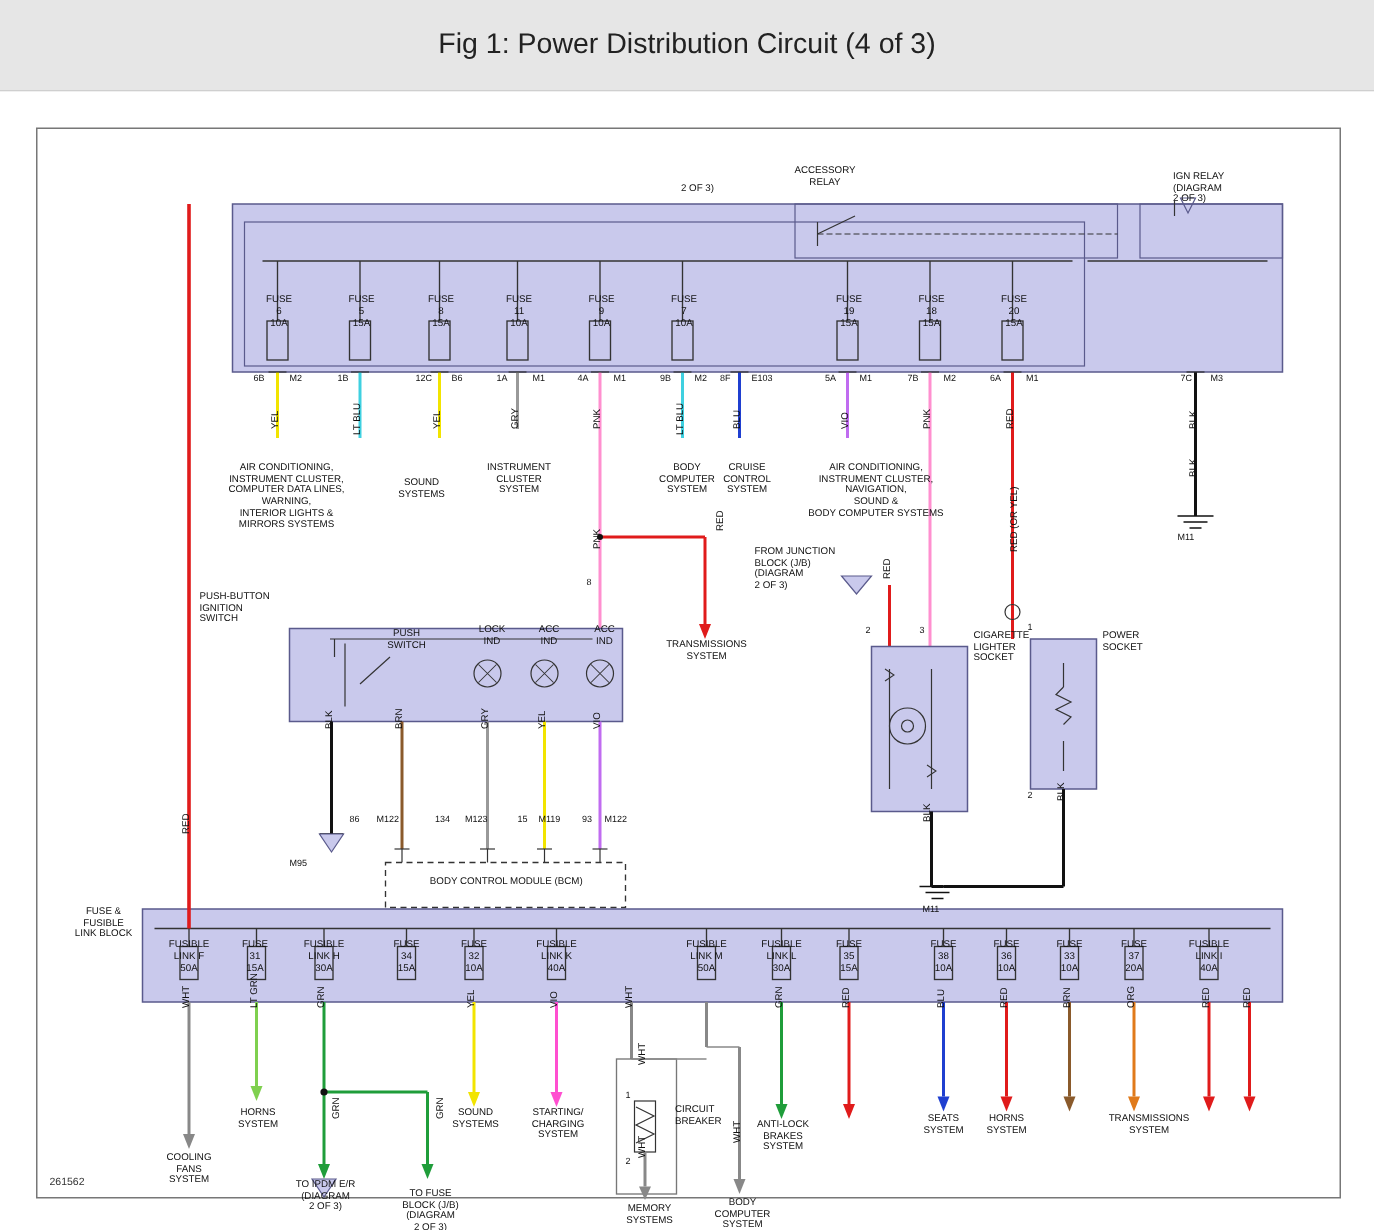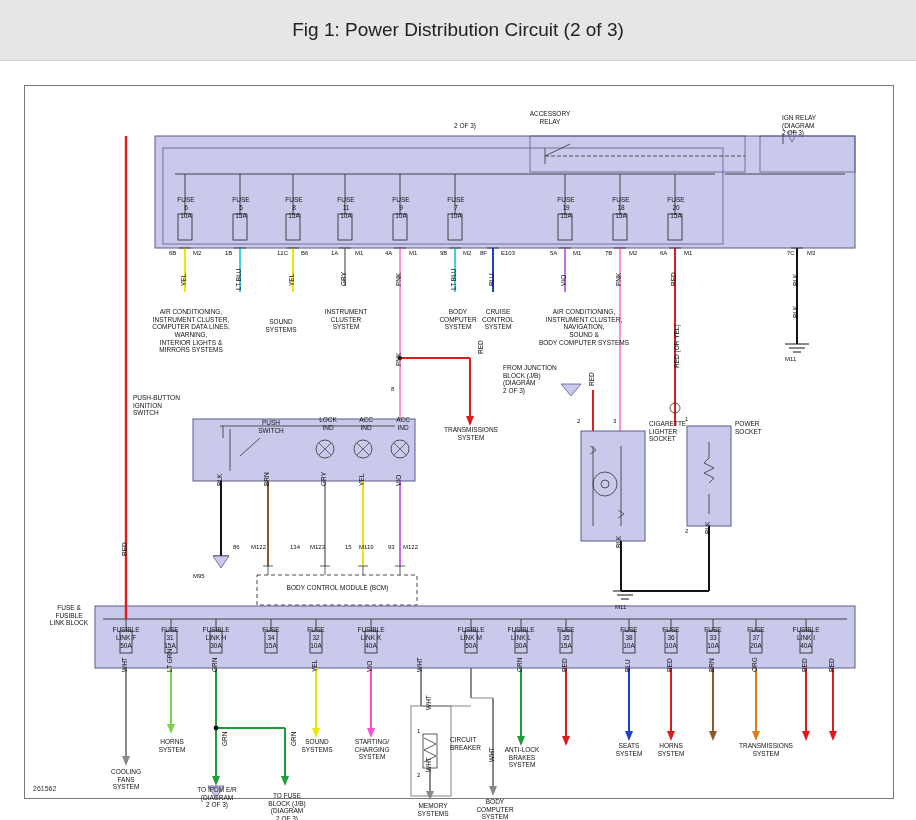--- a/index.html
+++ b/index.html
@@ -12,21 +12,21 @@
   .lbl.c{text-align:center;}
   .vlbl{position:absolute;font-size:6.5px;color:#111;white-space:nowrap;transform-origin:left top;transform:rotate(-90deg);}
   .code{position:absolute;font-size:6px;color:#111;white-space:nowrap;}
   svg{position:absolute;left:0;top:0;overflow:visible;}
   #idnum{position:absolute;left:8px;bottom:6px;font-size:7px;color:#333;}
 </style>
 </head>
 <body>
 
 <div id="header">
-  <div class="title">Fig 1: Power Distribution Circuit (2 of 3)</div>
+  <div class="title">Fig 1: Power Distribution Circuit (4 of 3)</div>
 </div>
 
 <div id="canvasWrap">
   <div id="frame">
     <svg width="868" height="712">
 
       <rect x="130" y="50" width="700" height="112" fill="#c9c9ec" stroke="#5a5a8c" stroke-width="1"></rect>
 
       <rect x="138" y="62" width="560" height="96" fill="none" stroke="#5a5a8c" stroke-width="0.8"></rect>
 

